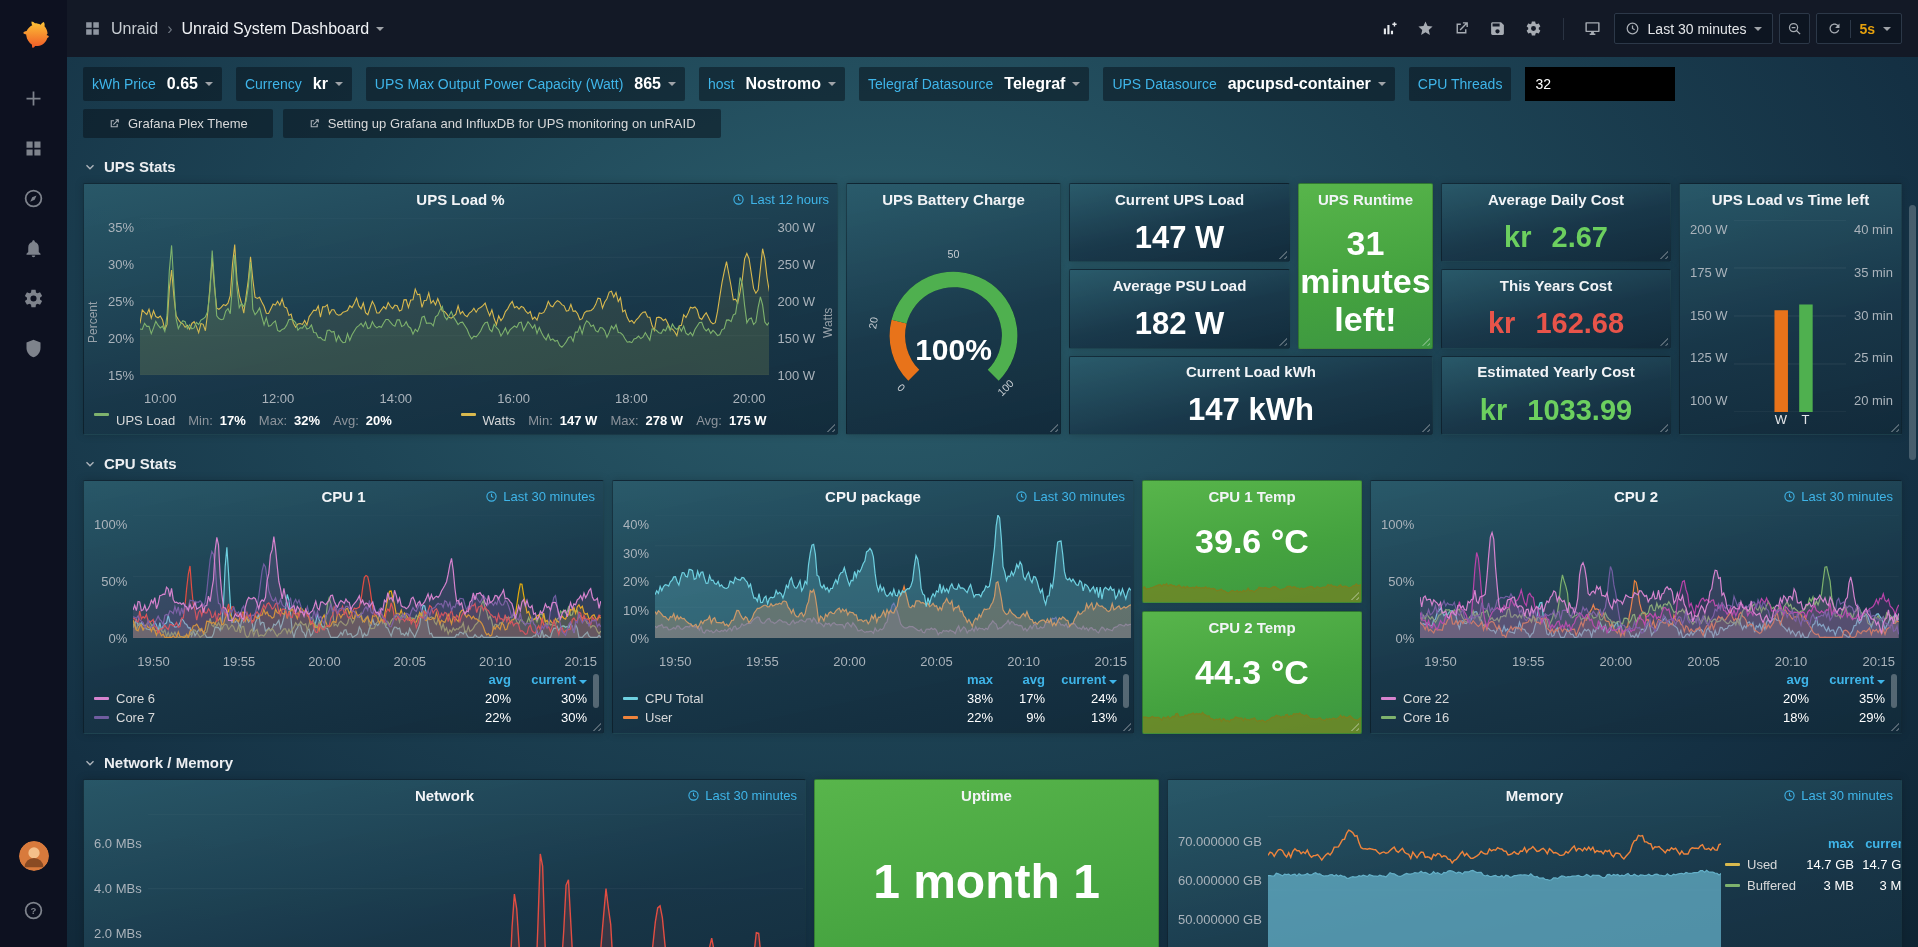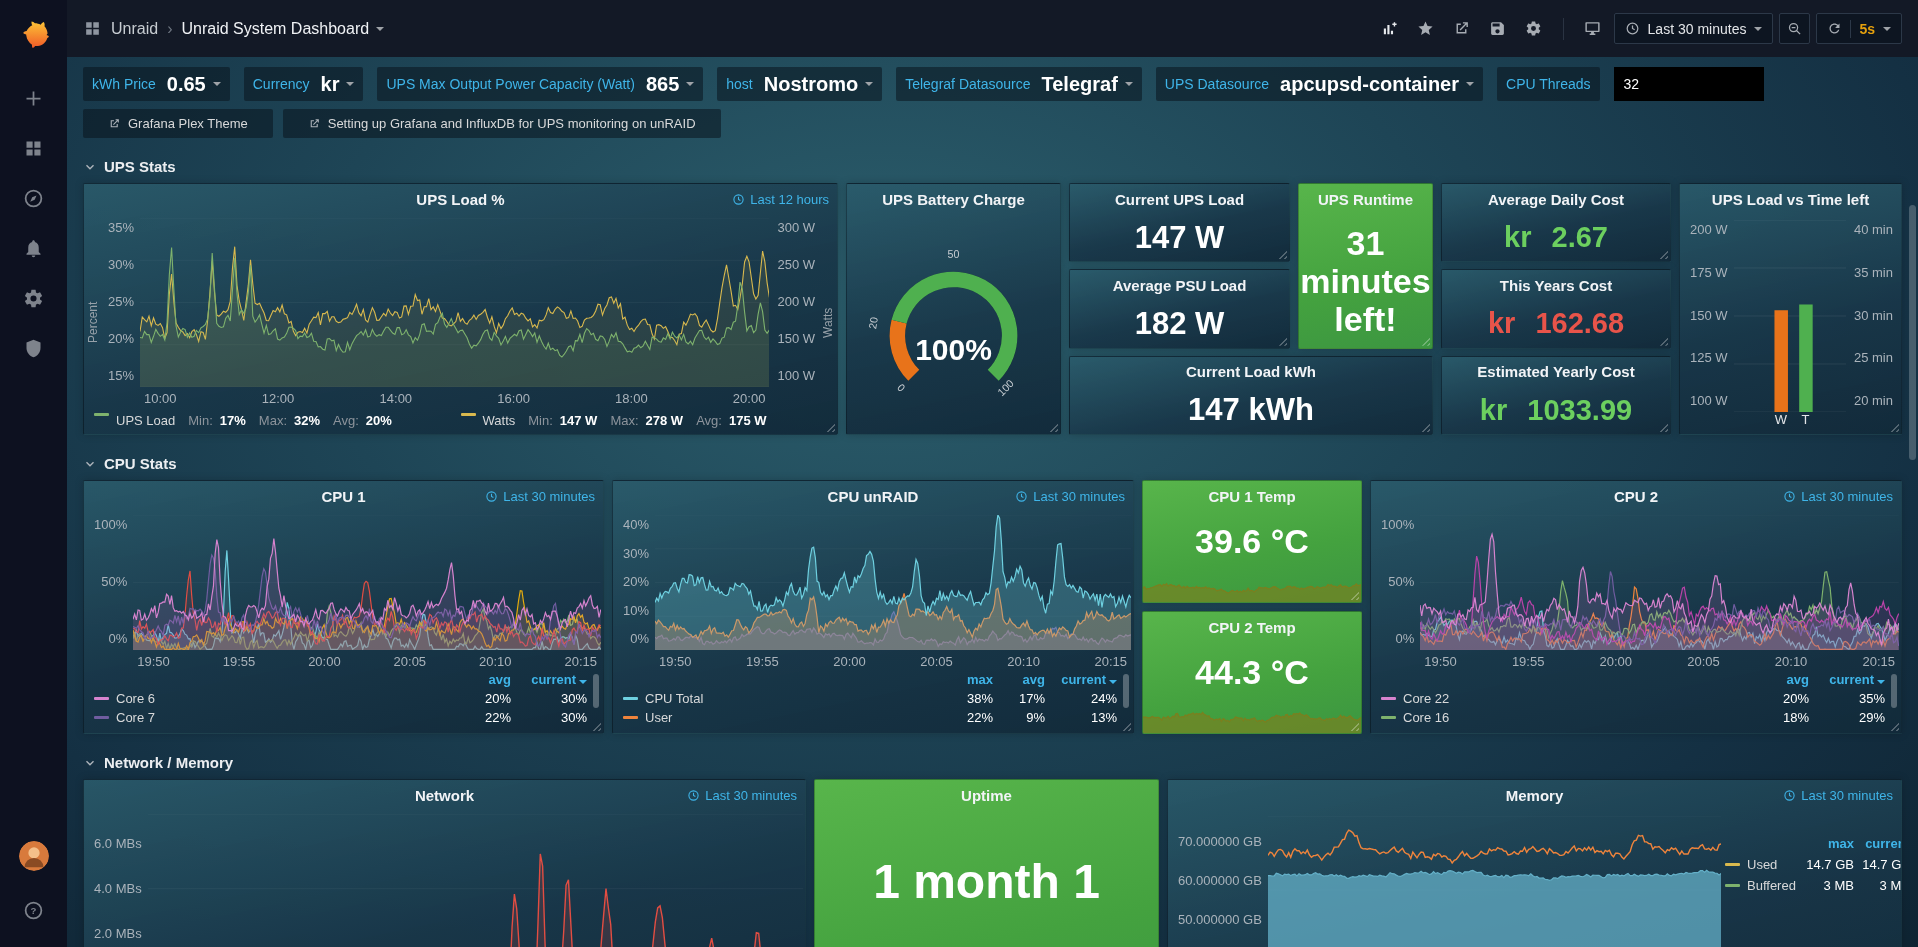--- a/index.html
+++ b/index.html
@@ -30,21 +30,21 @@
 .nav-div{width:1px;height:22px;background:#2a3342;margin:0 8px}
 .nav-box{height:31px;display:flex;align-items:center;gap:8px;padding:0 10px;border:1px solid #2c3848;background:#0d1521;border-radius:2px;cursor:pointer;font-size:14px;color:#e3e5e8}
 .nav-box svg{width:15px;height:15px;fill:none;stroke:#a7acb3;stroke-width:2}
 .nav-box .gold{color:#e5a00d;font-weight:700}
 .box-div{width:1px;height:18px;background:#2c3848}
 
 .dash{flex:1;padding:10px 16px 0 16px;min-height:0}
 .vars{display:flex;flex-wrap:nowrap;align-items:center}
 .var-box{display:inline-flex;align-items:center;background:rgba(10,20,30,.55);border-radius:2px;margin-right:14px;height:34px;cursor:pointer}
 .var-label{color:#3fb5e9;padding:0 9px;font-size:14px;white-space:nowrap}
-.var-value{color:#fff;font-weight:700;font-size:20px;padding:0 9px 0 2px;display:flex;align-items:center;gap:7px;white-space:nowrap}
+.var-value{color:#fff;font-weight:700;font-size:16px;padding:0 9px 0 2px;display:flex;align-items:center;gap:7px;white-space:nowrap}
 .var-input{background:#000;border:none;outline:none;color:#fff;width:150px;height:34px;padding:0 10px;font-size:14px;font-family:inherit}
 .links{display:flex;margin-top:8px}
 .dash-link{display:inline-flex;align-items:center;gap:7px;background:rgba(10,20,30,.55);padding:7px 25px;border-radius:2px;font-size:13px;color:#d8d9da;margin-right:10px;cursor:pointer}
 .dash-link svg{width:13px;height:13px;fill:#aeb4bb}
 .sec-head{display:flex;align-items:center;gap:7px;color:#eceef1;font-weight:700;font-size:15px;margin:20px 0 8px 0;cursor:pointer}
 .sec-head svg{width:14px;height:14px;fill:none;stroke:#aeb4bb;stroke-width:2.4}
 .row{display:flex;gap:8px}
 
 .panel{position:relative;background:linear-gradient(168deg, rgba(43,92,108,.88) 0%, rgba(25,55,73,.93) 55%, rgba(18,42,58,.96) 100%);
  border:1px solid rgba(0,0,0,.22);border-radius:2px;display:flex;flex-direction:column;overflow:hidden;box-shadow:0 0 8px rgba(0,0,0,.18)}
@@ -58,21 +58,21 @@
 .stat-value{flex:1;display:flex;align-items:center;justify-content:center;font-weight:700;font-size:31px;color:#fff;white-space:nowrap}
 .stat-value.cost{word-spacing:12px;font-size:29px}
 .runtime-text{flex:1;display:flex;align-items:center;justify-content:center;text-align:center;font-weight:700;font-size:34px;line-height:1.12;color:#fff;padding:0 10px}
 
 .graph-body{flex:1;display:flex;min-height:0;padding:4px 2px 0 2px}
 .ylab{writing-mode:vertical-rl;transform:rotate(180deg);font-size:12px;color:#97a1a9;display:flex;align-items:center;justify-content:center;padding-bottom:20px}
 .ycol{display:flex;flex-direction:column;justify-content:space-between;font-size:13px;color:#aab3bb;padding:2px 6px 24px 8px;text-align:right;flex-shrink:0}
 .ycol.left-of-right{text-align:center}
 .plot{flex:1;display:flex;flex-direction:column;min-width:0}
 .plot svg{flex:1;min-height:0;width:100%;display:block}
-.xticks{height:20px;display:flex;justify-content:space-between;font-size:13px;color:#aab3bb;padding:4px 4px;flex-shrink:0}
+.xticks{height:20px;display:flex;justify-content:space-between;font-size:13px;color:#aab3bb;padding:16px 4px;flex-shrink:0}
 .tick{white-space:nowrap}
 .ups-legend{height:27px;flex-shrink:0;display:flex;align-items:center;font-size:13px;padding:0 10px}
 .ups-legend .leg{flex:1;display:flex;align-items:flex-start;gap:7px;cursor:pointer}
 .dash-sw{width:15px;height:3px;border-radius:1px;flex-shrink:0}
 .leg .k{color:#8d949c;margin-left:6px}
 .leg .v{color:#fff;font-weight:700}
 .lt{position:relative;flex-shrink:0;display:grid;grid-template-columns:1fr 64px 76px;row-gap:4px;font-size:13px;padding:2px 16px 8px 10px;align-items:center}
 .lt.lt4{grid-template-columns:1fr 56px 52px 72px}
 .lt .h{color:#3fb5e9;font-weight:700;text-align:right;cursor:pointer}
 .lt .name{display:flex;align-items:center;gap:7px;color:#d8d9da;cursor:pointer}
@@ -565,21 +565,21 @@
                 <span>Core 7</span>
               </span>
             <span class="val">22%</span>
             <span class="val">30%</span>
             <span class="scroll-thumb"></span>
           </div>
         </div>
 
         <div class="panel" style="width:522px;flex-shrink:0">
           <div class="panel-header">
-            <span class="panel-title">CPU unRAID</span>
+            <span class="panel-title">CPU package</span>
             <span class="time-ovr">
               <svg viewBox="0 0 24 24">
                   <circle cx="12" cy="12" r="8.5"></circle>
                   <path d="M12 7v5l3.5 2"></path>
                 </svg>
               <span>Last 30 minutes</span>
             </span>
           </div>
           <div class="graph-body">
             <div class="ycol">

